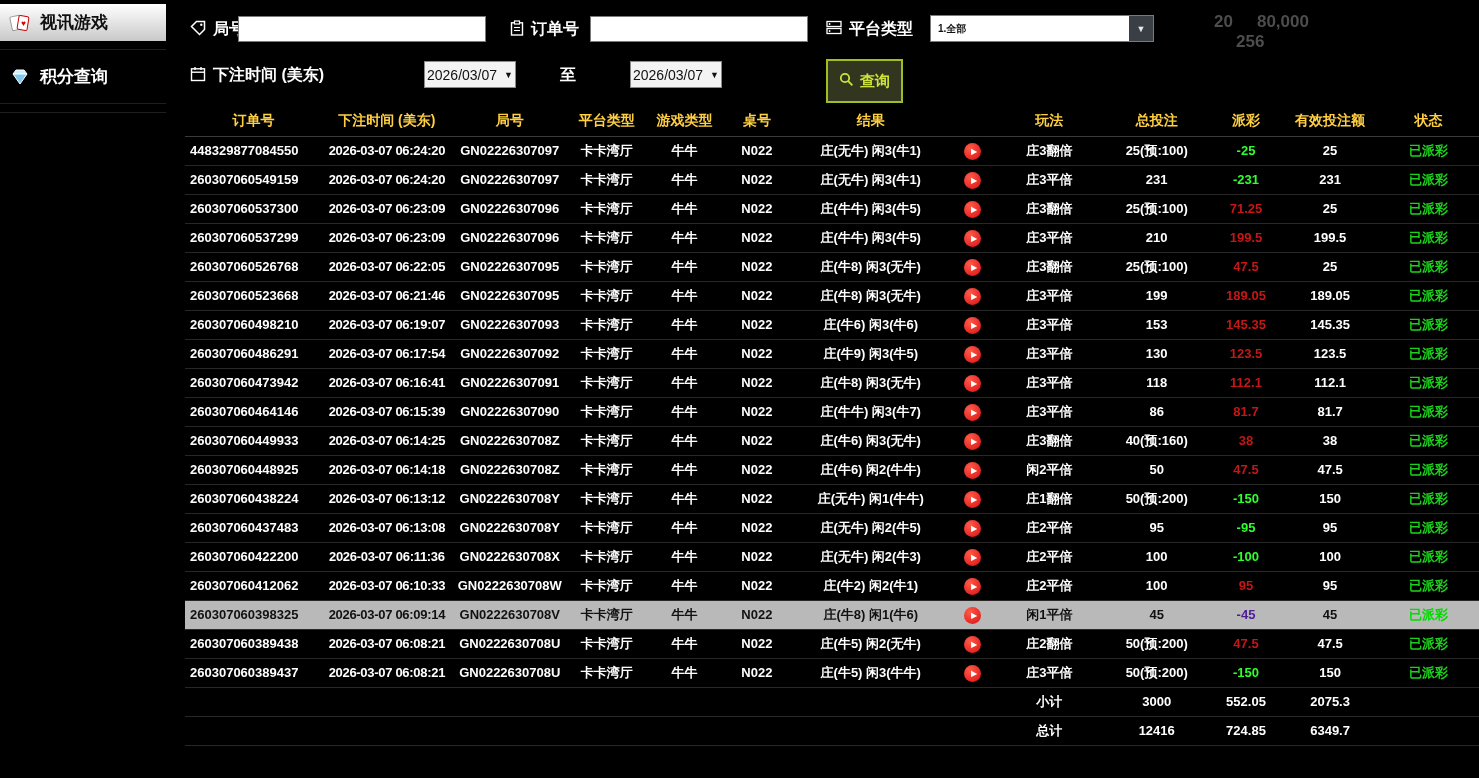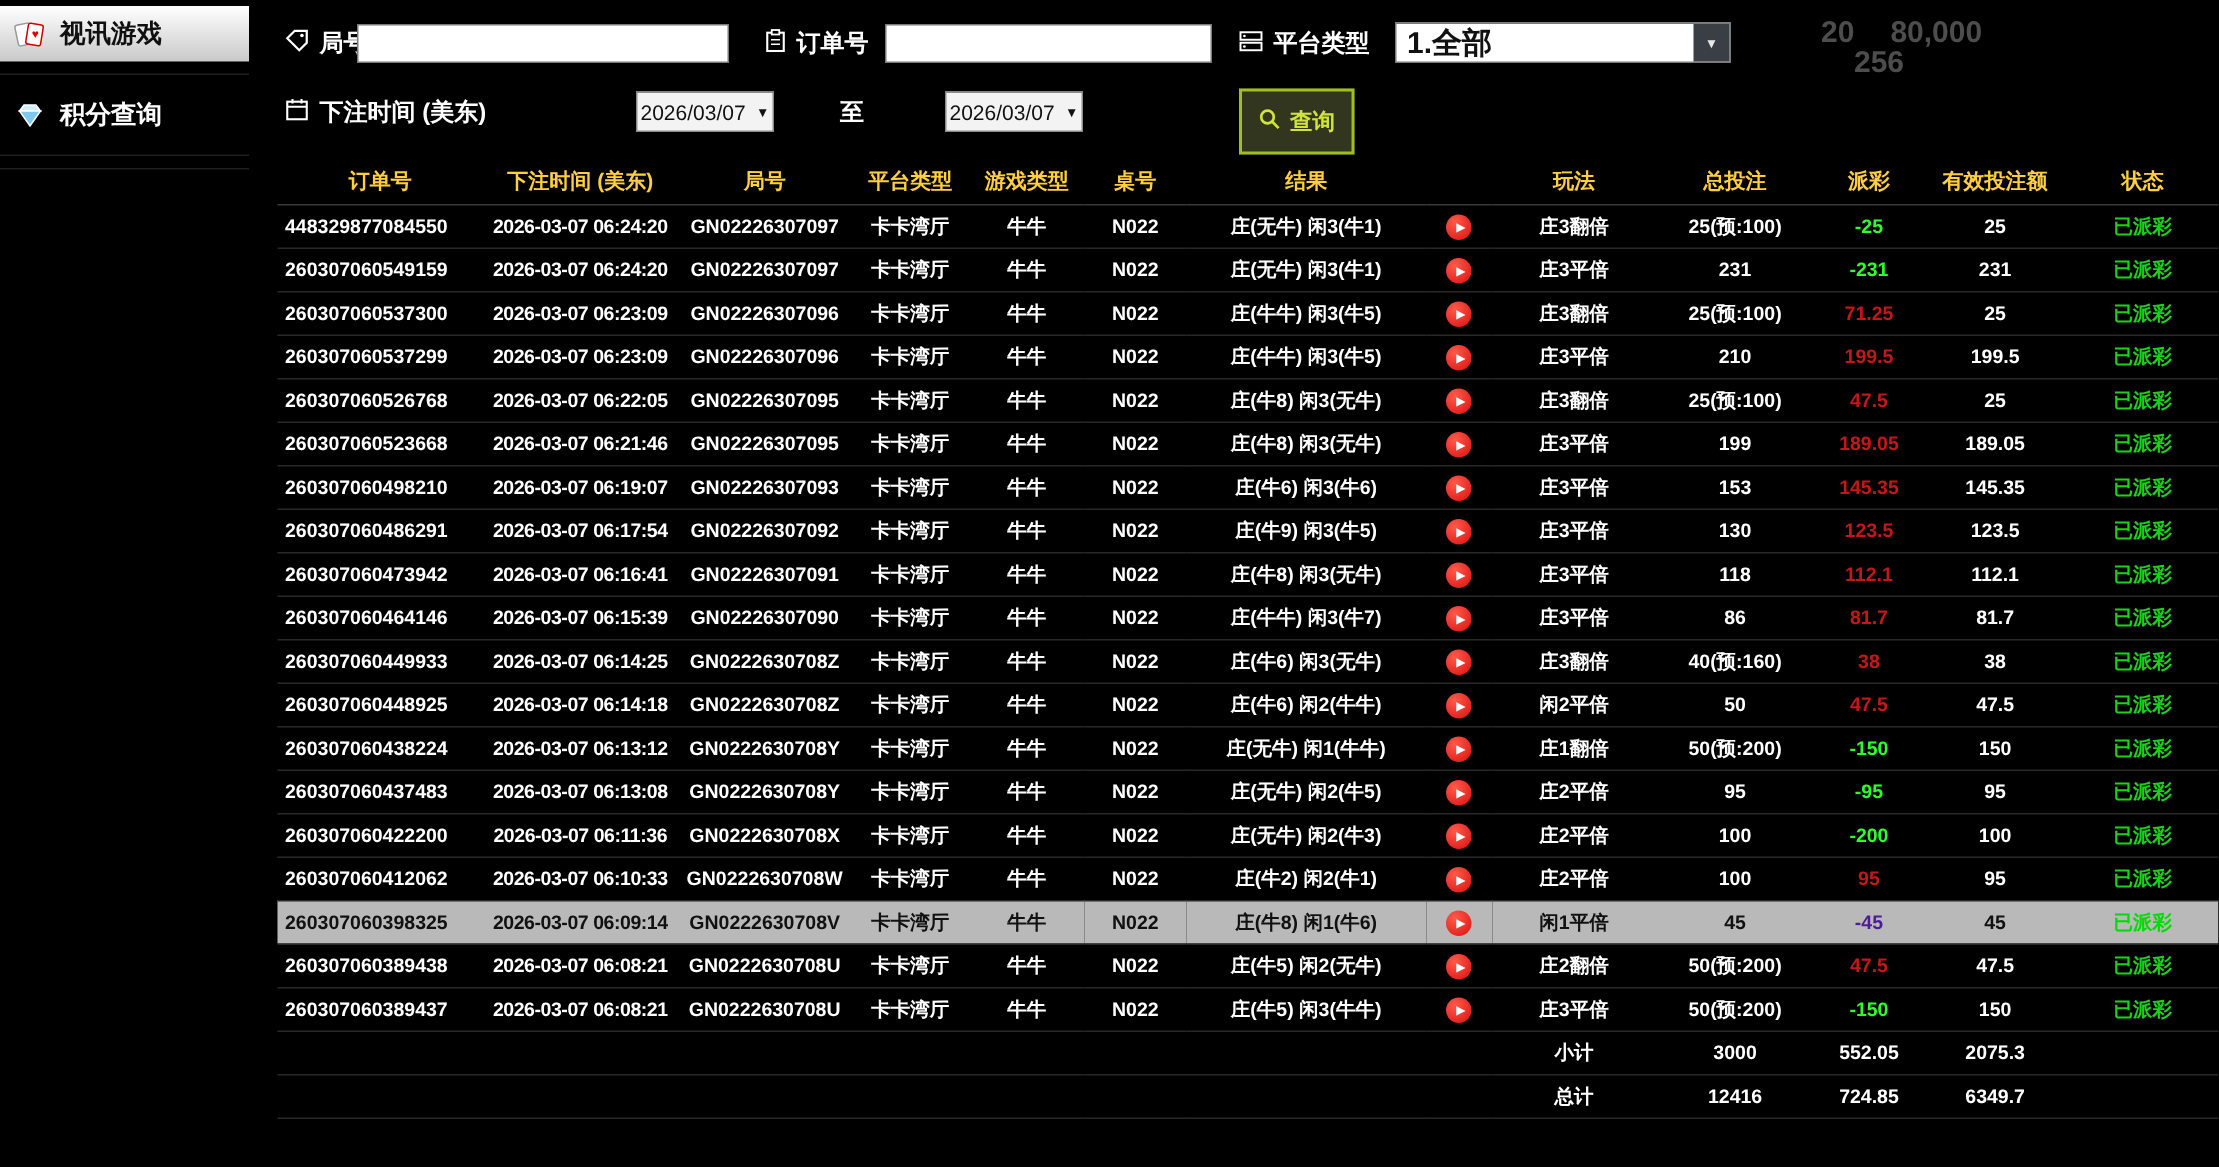--- a/index.html
+++ b/index.html
@@ -24,28 +24,28 @@
             font-weight:bold; font-size:16px; height:27px; white-space:nowrap; }
   .tinput { position:absolute; height:26px; background:#fff; border:1px solid #7a7a7a;
             font-size:14px; padding:0 5px; color:#111; outline:none; }
   .datebtn { position:absolute; height:27px; background:#f3f3f3; border:1px solid #8a8a8a;
              color:#111; font-weight:normal; font-size:14px; display:flex; align-items:center;
              justify-content:center; gap:7px; cursor:pointer; }
   .datebtn .arrow, .selbox .arrow { font-size:9px; color:#111; }
   .selbox { position:absolute; height:27px; background:#fff; border:1px solid #7a7a7a;
             display:flex; align-items:stretch; cursor:pointer; }
   .selbox .sel-text { flex:1; display:flex; align-items:center; padding:0 7px;
-                      font-size:20px; font-weight:bold; color:#111; }
+                      font-size:10px; font-weight:bold; color:#111; }
   .selbox .sel-arrow { width:24px; background:#3a3f46; color:#e8e8e8; display:flex;
                        align-items:center; justify-content:center; font-size:9px; }
   .search-btn { position:absolute; left:660px; top:59px; height:44px; padding:0 11px;
                 background:#33361f; border:2px solid #9fbe22; color:#cfe43a; font-size:15px;
                 font-weight:bold; display:flex; align-items:center; gap:6px; cursor:pointer; }
   .remnants { position:absolute; left:1048px; top:12px; color:#4d4d4d; font-weight:bold;
-              font-size:20px; line-height:20px; }
+              font-size:17px; line-height:20px; }
   .remnants .r2 { padding-left:22px; }
   .remnants .sp { display:inline-block; width:24px; }
 
   
   .bet-table { width:1294px; margin-left:19px; border-collapse:collapse; table-layout:fixed; }
   .bet-table th { color:#ffcf40; font-size:14px; font-weight:bold; height:30px;
                   border-bottom:1px solid #3a3a3a; white-space:nowrap; }
   .bet-table td { color:#fff; font-size:13px; font-weight:bold; height:29px; text-align:center;
                   border-bottom:1px solid #282828; white-space:nowrap; padding:0 3px; }
   td.col-order { text-align:left; padding-left:5px; }
@@ -429,21 +429,21 @@
             <td class="col-order">260307060422200</td>
             <td class="col-time">2026-03-07 06:11:36</td>
             <td>GN0222630708X</td>
             <td>卡卡湾厅</td>
             <td>牛牛</td>
             <td>N022</td>
             <td>庄(无牛) 闲2(牛3)</td>
             <td><span class="play-btn">▶</span></td>
             <td>庄2平倍</td>
             <td>100</td>
-            <td class="pay-neg">-200</td>
+            <td class="pay-neg">-100</td>
             <td>100</td>
             <td class="status">已派彩</td>
           </tr>
           <tr>
             <td class="col-order">260307060412062</td>
             <td class="col-time">2026-03-07 06:10:33</td>
             <td>GN0222630708W</td>
             <td>卡卡湾厅</td>
             <td>牛牛</td>
             <td>N022</td>

